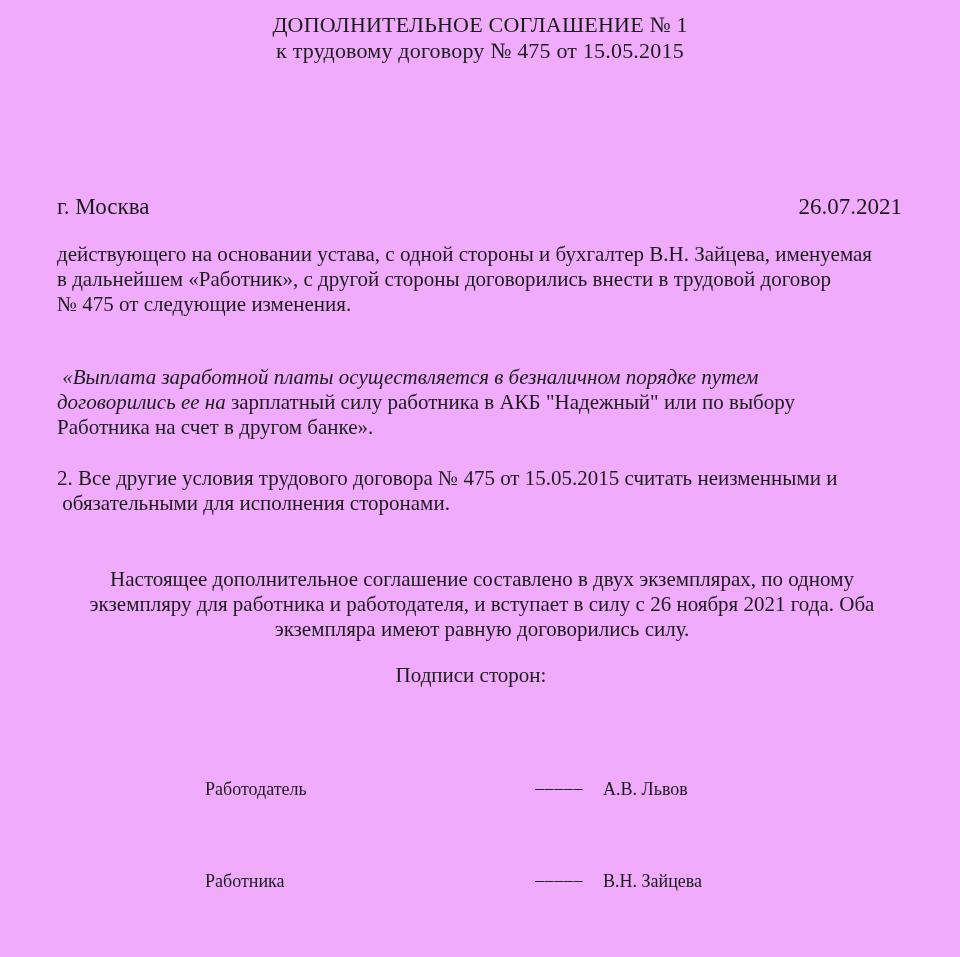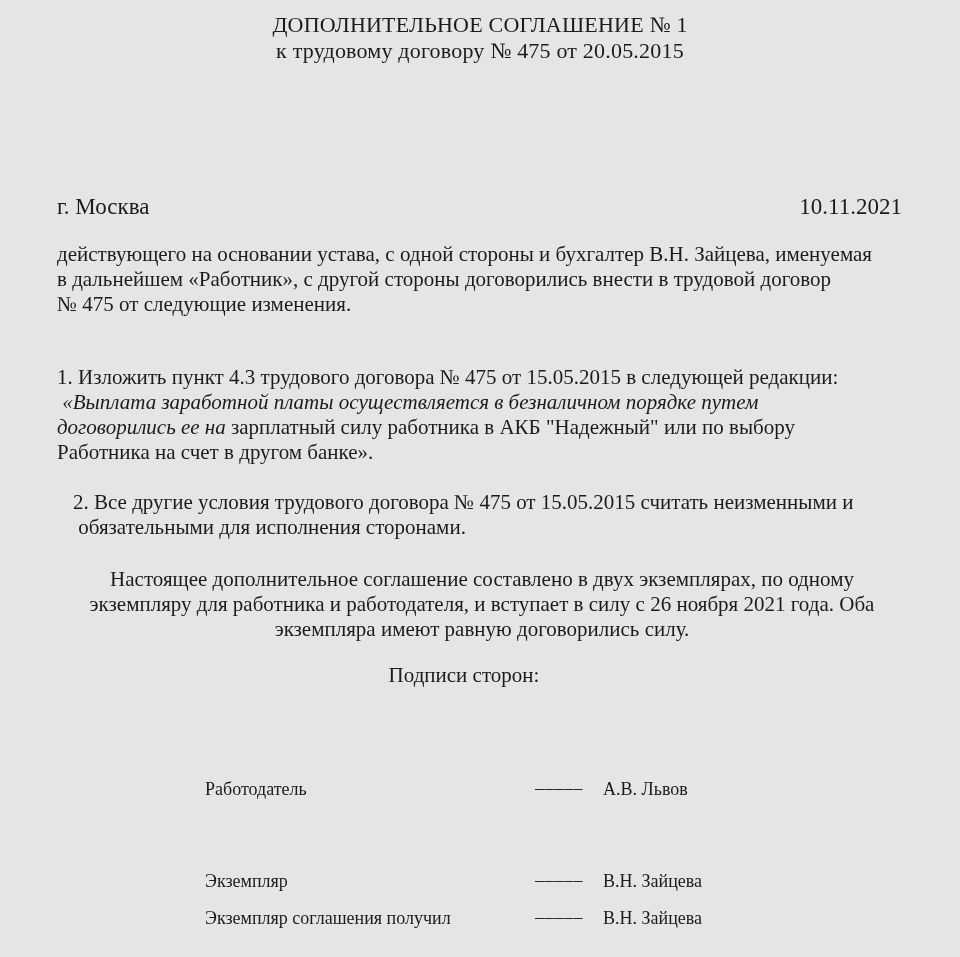--- a/index.html
+++ b/index.html
@@ -11,21 +11,21 @@
     width: 960px;
     height: 957px;
     overflow: hidden;
     font-family: "Liberation Serif", "DejaVu Serif", serif;
     color: #1b1b1b;
   }
   .page {
     position: relative;
     width: 960px;
     height: 957px;
-    background: #e5e5e5;
+    background: #f0abfc;
   }
   .abs { position: absolute; }
 
   .title-block {
     top: 12px;
     left: 0;
     width: 960px;
     text-align: center;
     font-size: 22px;
     line-height: 26px;
@@ -45,28 +45,28 @@
   .para {
     left: 57px;
     width: 850px;
     font-size: 21px;
     line-height: 25px;
   }
   .para .line { white-space: pre; }
 
   .p-preamble { top: 242px; }
   .p-clause1  { top: 365px; }
-  .p-clause2  { top: 490px; margin-left: 16px; }
+  .p-clause2  { top: 466px; }
   .p-closing  { top: 567px; text-align: center; }
 
   .italic { font-style: italic; }
 
   .sig-heading {
     top: 663px;
-    left: 0;
+    left: 7px;
     width: 928px;
     text-align: center;
     font-size: 21px;
     line-height: 25px;
   }
 
   .sig-row {
     left: 0;
     width: 960px;
     padding-left: 205px;
@@ -96,36 +96,35 @@
     white-space: pre;
   }
 </style>
 </head>
 <body>
 
 <div class="page">
 
   <div class="abs title-block">
     <div>ДОПОЛНИТЕЛЬНОЕ СОГЛАШЕНИЕ № 1</div>
-    <div>к трудовому договору № 475 от 20.05.2015</div>
+    <div>к трудовому договору № 475 от 15.05.2015</div>
   </div>
 
   <div class="abs dateline">
     <span>г. Москва</span>
-    <span>10.11.2021</span>
+    <span>26.07.2021</span>
   </div>
 
   <div class="abs para p-preamble">
     <div class="line">действующего на основании устава, с одной стороны и бухгалтер В.Н. Зайцева, именуемая</div>
     <div class="line">в дальнейшем «Работник», с другой стороны договорились внести в трудовой договор</div>
     <div class="line">№ 475 от следующие изменения.</div>
   </div>
 
   <div class="abs para p-clause1">
-    <div class="line">1. Изложить пункт 4.3 трудового договора № 475 от 15.05.2015 в следующей редакции:</div>
     <div class="line italic"> «Выплата заработной платы осуществляется в безналичном порядке путем</div>
     <div class="line"><span class="italic">договорились ее на </span><span>зарплатный силу работника в АКБ "Надежный" или по выбору</span></div>
     <div class="line">Работника на счет в другом банке».</div>
   </div>
 
   <div class="abs para p-clause2">
     <div class="line">2. Все другие условия трудового договора № 475 от 15.05.2015 считать неизменными и</div>
     <div class="line"> обязательными для исполнения сторонами.</div>
   </div>
 
@@ -135,20 +134,17 @@
     <div class="line">экземпляра имеют равную договорились силу.</div>
   </div>
 
   <div class="abs sig-heading">Подписи сторон:</div>
 
   <div class="abs sig-row sig-row-1">
     <span class="sig-role">Работодатель</span><span class="sig-blank">_____</span><span class="sig-name">А.В. Львов</span>
   </div>
 
   <div class="abs sig-row sig-row-2">
-    <span class="sig-role">Экземпляр</span><span class="sig-blank">_____</span><span class="sig-name">В.Н. Зайцева</span>
+    <span class="sig-role">Работника</span><span class="sig-blank">_____</span><span class="sig-name">В.Н. Зайцева</span>
   </div>
 
-  <div class="abs sig-row sig-row-3">
-    <span class="sig-role">Экземпляр соглашения получил</span><span class="sig-blank">_____</span><span class="sig-name">В.Н. Зайцева</span>
-  </div>
 
 </div>
 
 </body></html>

